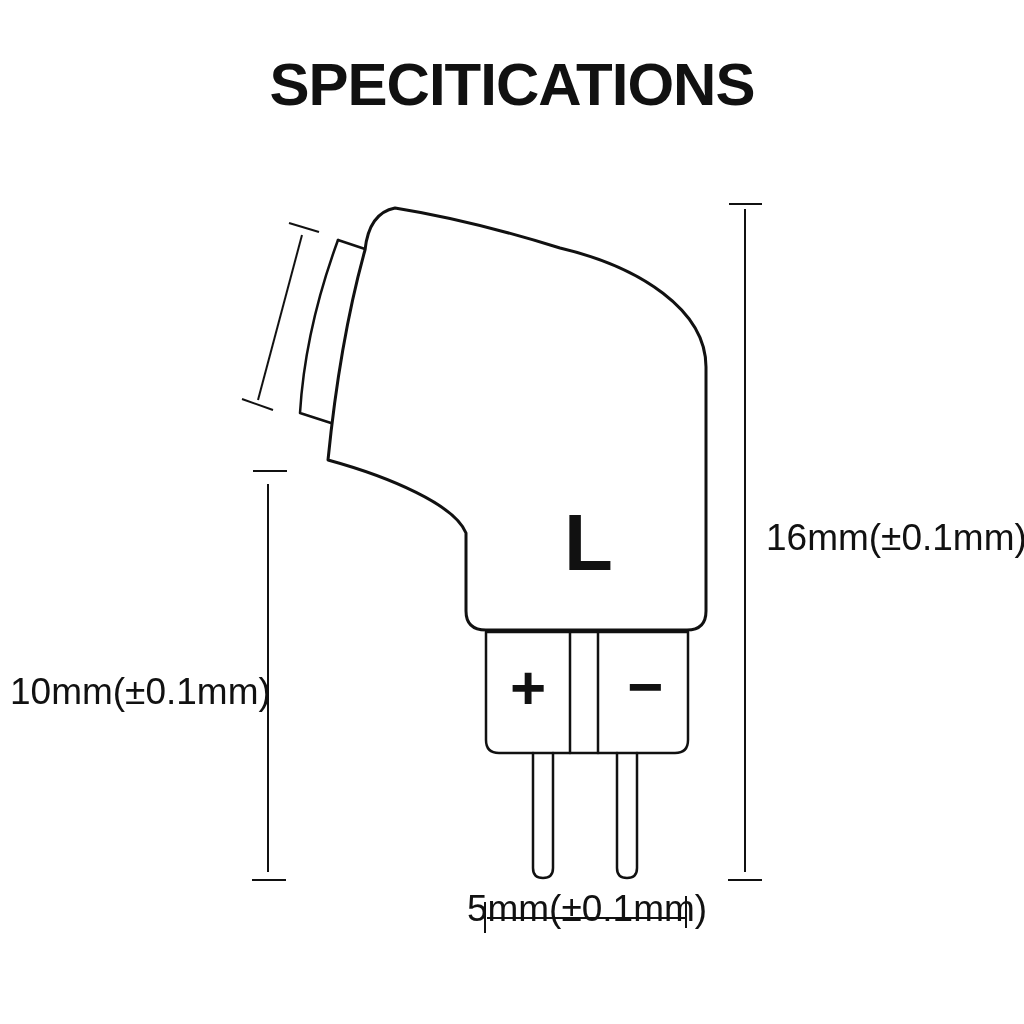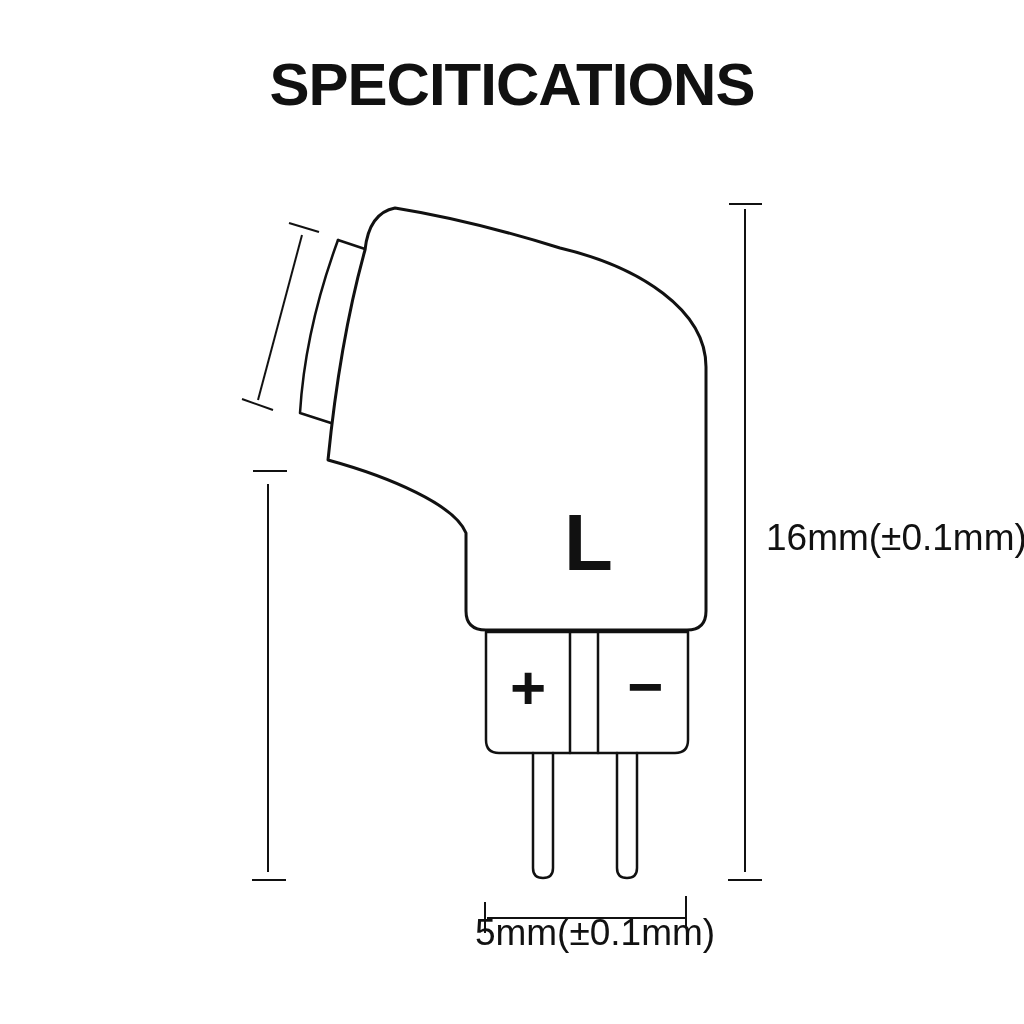--- a/index.html
+++ b/index.html
@@ -25,21 +25,21 @@
     margin-top: 17px;
   }
   .dim-label {
     position: absolute;
     font-size: 37px;
     white-space: nowrap;
   }
   .lbl-nozzle { left: 34px;  top: 284px; }
   .lbl-lower  { left: 10px;  top: 671px; }
   .lbl-total  { left: 766px; top: 517px; }
-  .lbl-base   { left: 587px; top: 912px; transform: translateX(-50%); margin-left: 8px; }
+  .lbl-base   { left: 587px; top: 888px; transform: translateX(-50%); }
   svg { position: absolute; left: 0; top: 0; }
   .outline   { fill: none; stroke: #111111; stroke-width: 3;   stroke-linejoin: round; stroke-linecap: round; }
   .outline2  { fill: none; stroke: #111111; stroke-width: 2.5; stroke-linejoin: round; stroke-linecap: round; }
   .dimline   { fill: none; stroke: #111111; stroke-width: 2;   stroke-linecap: butt; }
   .marking   { fill: #111111; font-family: "Liberation Sans", sans-serif; font-weight: bold; }
 </style>
 </head>
 <body>
 
 <div id="stage">
@@ -90,16 +90,17 @@
       <path class="dimline" d="M 302 235 L 258 400"></path>
       <path class="dimline" d="M 289 223 L 319 232"></path>
       <path class="dimline" d="M 242 399 L 273 410"></path>
 
       <path class="dimline" d="M 487 918 L 686 918"></path>
       <path class="dimline" d="M 485 902 L 485 933"></path>
       <path class="dimline" d="M 686 896 L 686 928"></path>
     </g>
   </svg>
 
+  <div class="dim-label lbl-lower">10mm(±0.1mm)</div>
   <div class="dim-label lbl-total">16mm(±0.1mm)</div>
   <div class="dim-label lbl-base">5mm(±0.1mm)</div>
 
 </div>
 
 </body></html>

